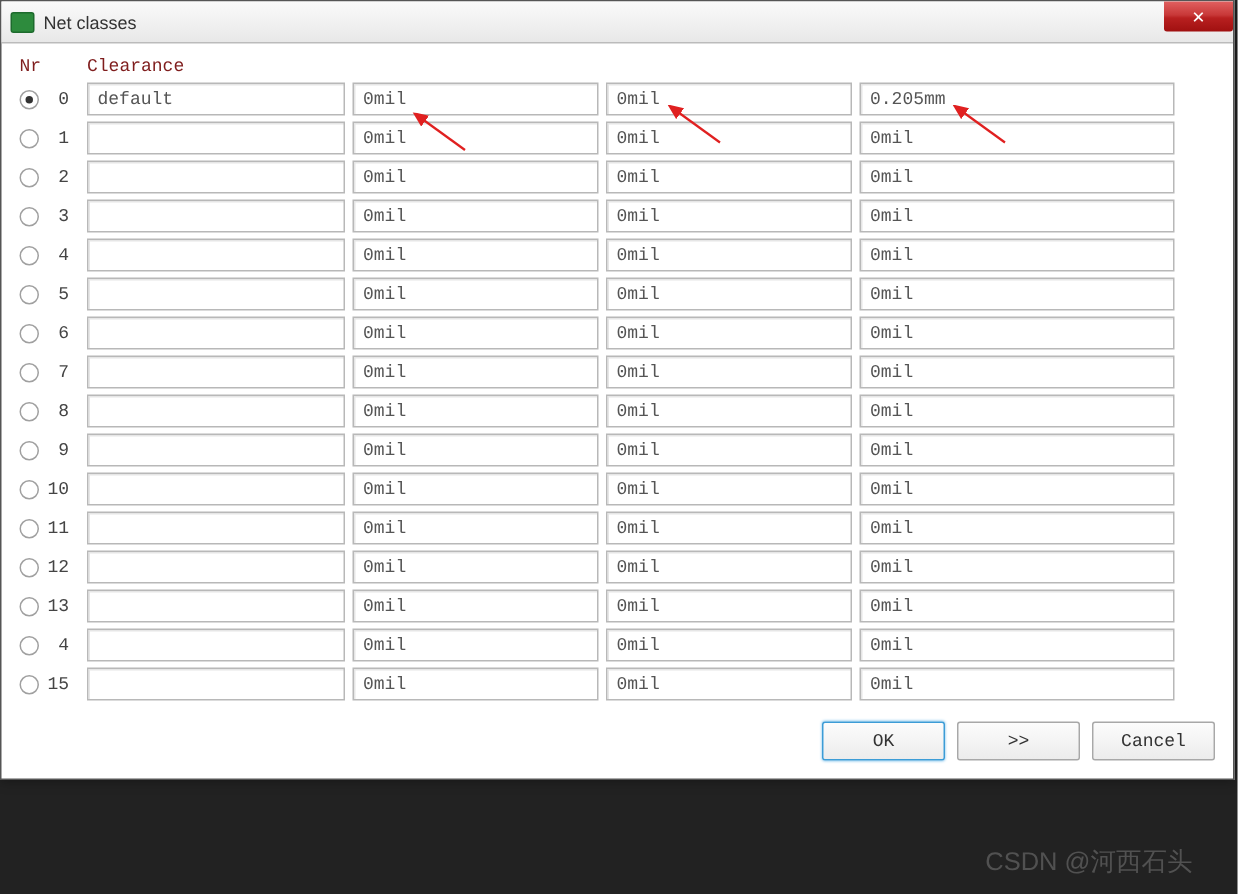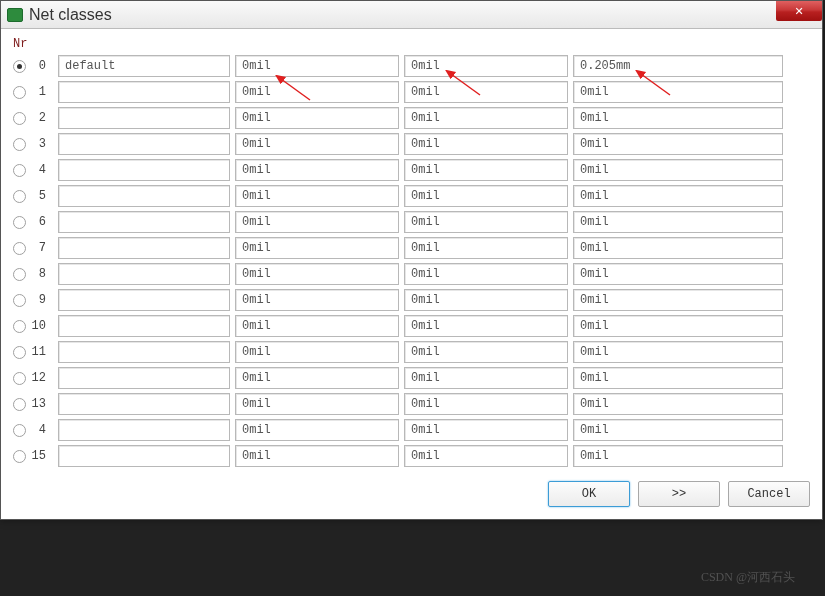--- a/index.html
+++ b/index.html
@@ -31,21 +31,21 @@
 }
 .titlebar .icon {
   width: 16px; height: 14px;
   background: #2d8b3d;
   border: 1px solid #1d6b2d;
   border-radius: 2px;
   margin-right: 6px;
 }
 .titlebar .title {
   font-family: "Segoe UI", sans-serif;
-  font-size: 16px;
+  font-size: 12px;
   color: #333;
 }
 .titlebar .close {
   position: absolute;
   right: 0; top: 0;
   width: 46px; height: 20px;
   background: linear-gradient(#e06060,#c83838 45%,#b82020 55%,#a01010);
   color: #fff;
   font-family: Arial, sans-serif;
   font-size: 11px;
@@ -118,22 +118,22 @@
   text-align: center;
 }
 .arrow {
   position:absolute;
   pointer-events:none;
 }
 .arrow svg { display:block; }
 .watermark {
   position:absolute;
   right: 30px; bottom: 10px;
-  font-family: Liberation Serif, serif;
-  font-size: 12px;
+  font-family: Liberation Sans, sans-serif;
+  font-size: 17px;
   color: rgba(120,120,120,.55);
   pointer-events:none;
 }
 </style>
 </head>
 <body>
 
 <div class="window">
   <div class="titlebar">
     <div class="icon"></div>
@@ -142,20 +142,21 @@
       <span>✕</span>
     </div>
   </div>
 
   <div class="content">
 
     <div class="hdr-row">
       <div class="col-nr">
           <span class="hdr">Nr</span>
         </div>
+      <div class="col-clear hdr">Clearance</div>
     </div>
 
     <div id="rows">
         <div class="data-row">
           <div class="col-nr">
             <div class="radio sel"></div>
             <span class="num">0</span>
           </div>
           <div class="col-name cell">default</div>
           <div class="col-width cell">0mil</div>

